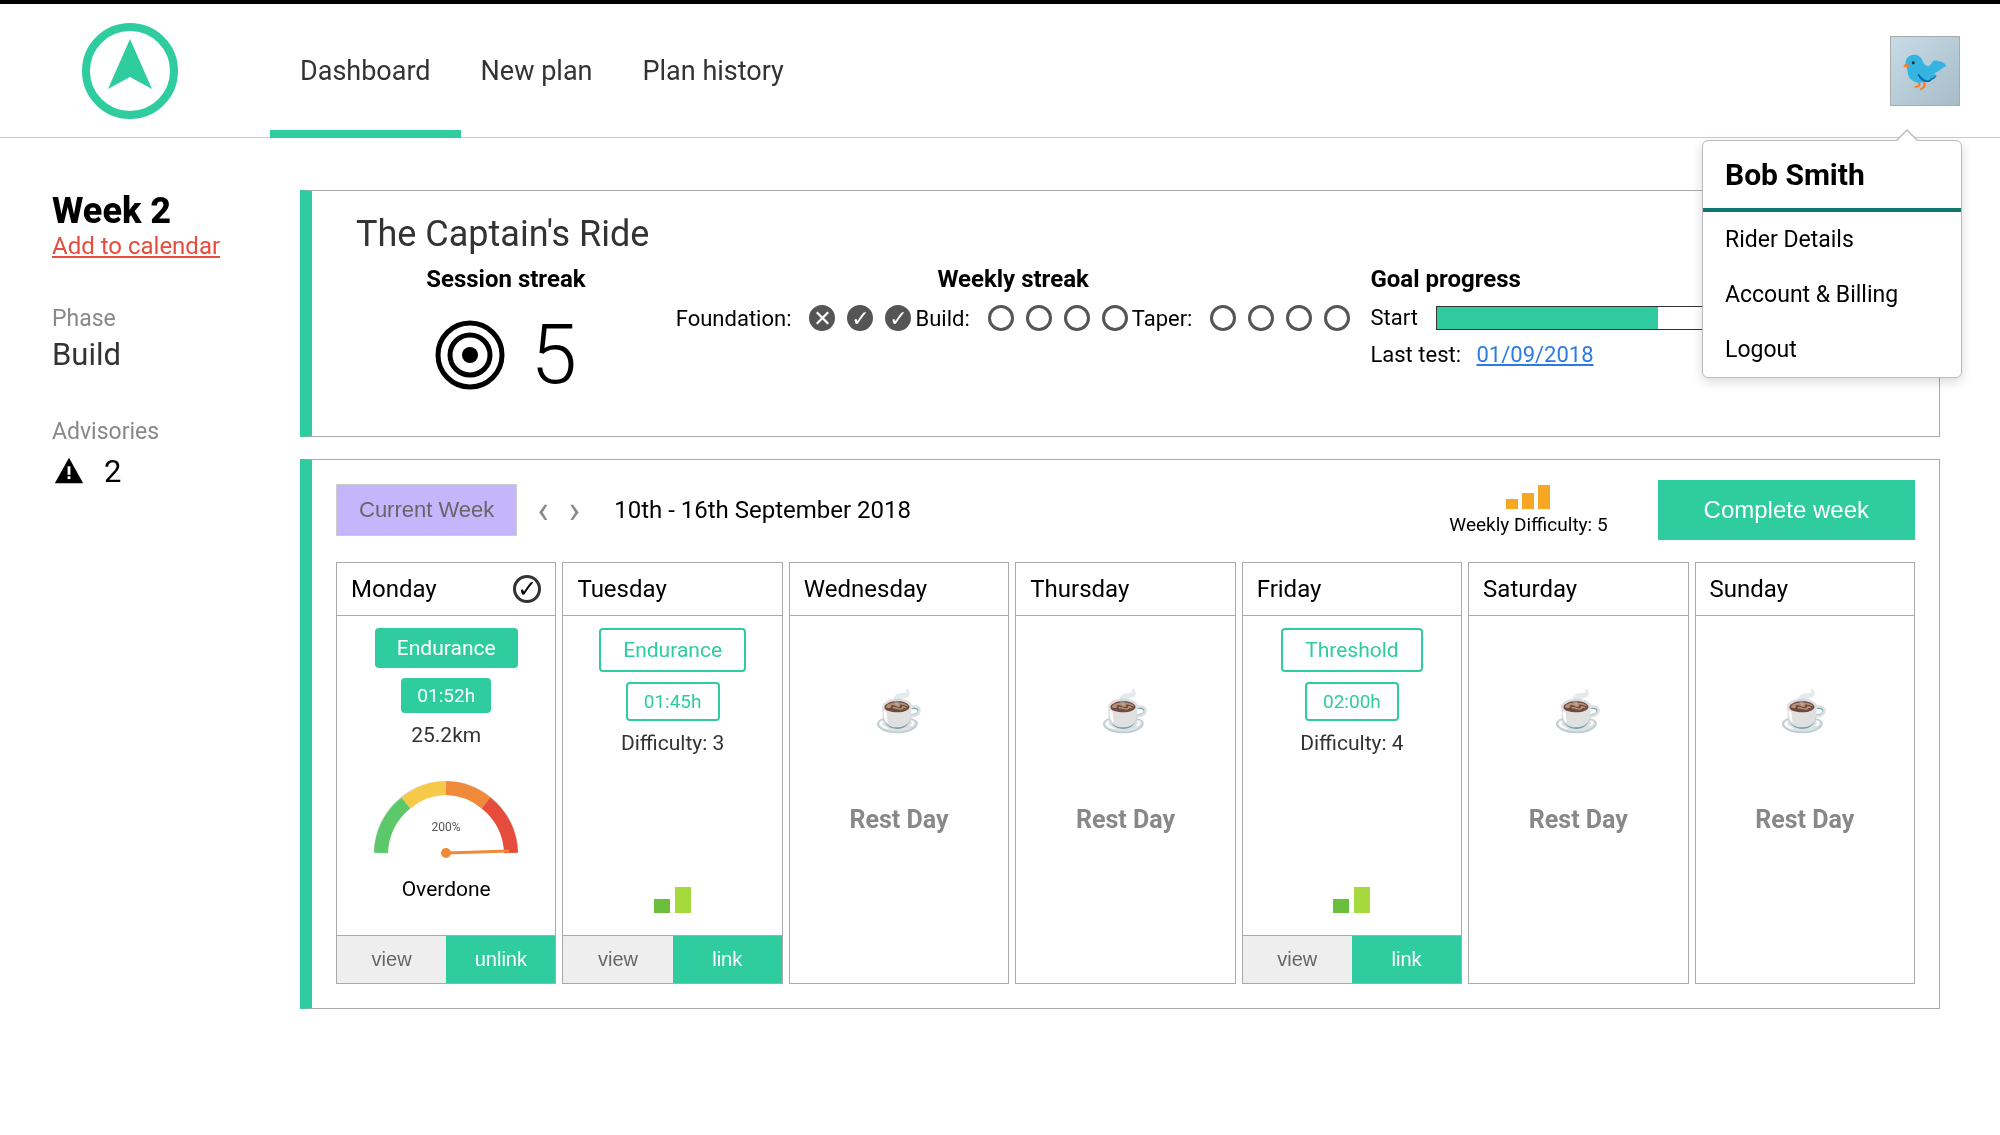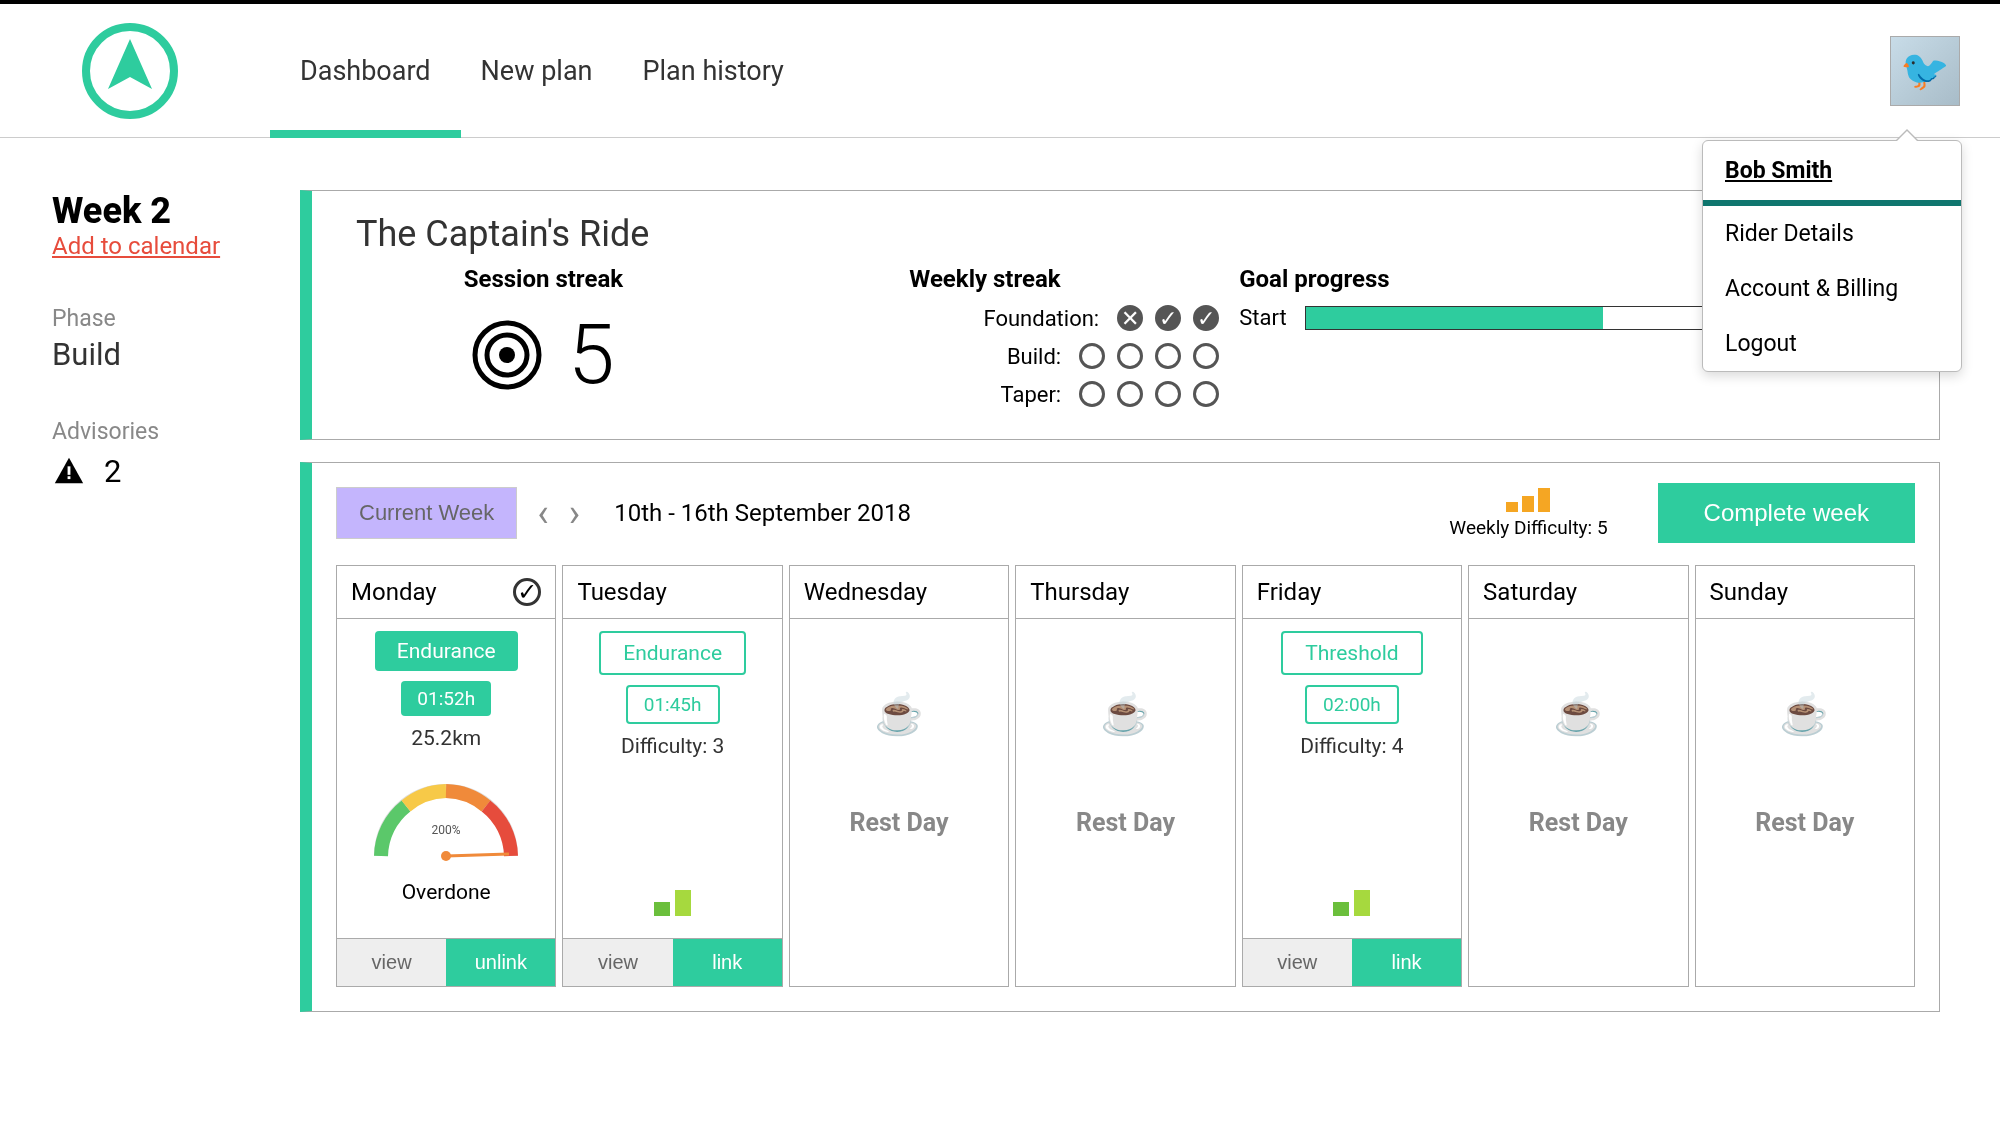--- a/index.html
+++ b/index.html
@@ -11,21 +11,21 @@
 .nav { display: flex; gap: 50px; align-items: center; height: 100%; }
 .nav-item { font-size: 27px; color: #333; cursor: pointer; height: 100%; display: flex; align-items: center; position: relative; }
 .nav-item.active::after { content: ""; position: absolute; left: -30px; right: -30px; bottom: -1px; height: 8px; background: #2ecc9e; }
 .avatar { margin-left: auto; width: 70px; height: 70px; border: 1px solid #aaa; background: linear-gradient(135deg,#c8dce8 0%, #a8bcc8 100%); position: relative; }
 .avatar::after { content: "🐦"; position: absolute; inset: 0; display: flex; align-items: center; justify-content: center; font-size: 40px; }
 
 
 .dropdown { position: absolute; right: 38px; top: 140px; width: 260px; background: #fff; border: 1px solid #bbb; border-radius: 6px; box-shadow: 0 4px 12px rgba(0,0,0,0.15); z-index: 100; }
 .dropdown::before { content: ""; position: absolute; top: -12px; right: 42px; width: 0; height: 0; border-left: 12px solid transparent; border-right: 12px solid transparent; border-bottom: 12px solid #bbb; }
 .dropdown::after { content: ""; position: absolute; top: -10px; right: 43px; width: 0; height: 0; border-left: 11px solid transparent; border-right: 11px solid transparent; border-bottom: 11px solid #fff; }
-.dropdown-header { font-size: 23px; font-weight: 700; padding: 16px 22px; border-bottom: 6px solid #0f766e; text-decoration: underline; }
+.dropdown-header { font-size: 30px; font-weight: 700; padding: 16px 22px; border-bottom: 4px solid #0f766e; }
 .dropdown-item { font-size: 23px; padding: 14px 22px; cursor: pointer; }
 
 
 .sidebar { position: absolute; left: 52px; top: 190px; width: 220px; }
 .week-title { font-size: 36px; font-weight: 800; }
 .add-cal { font-size: 24px; color: #e74c3c; text-decoration: underline; cursor: pointer; }
 .side-label { font-size: 23px; color: #888; margin-top: 45px; }
 .side-value { font-size: 31px; color: #333; margin-top: 4px; }
 .advisories { display: flex; align-items: center; gap: 18px; margin-top: 8px; font-size: 31px; }
 
@@ -37,21 +37,21 @@
 
 .summary { padding: 22px 44px 32px; margin-bottom: 22px; }
 .plan-name { font-size: 36px; color: #333; margin-bottom: 10px; }
 .summary-grid { display: flex; gap: 20px; }
 .col { flex: 1; }
 .col-title { font-size: 24px; font-weight: 700; margin-bottom: 12px; }
 .streak-row { display: flex; align-items: center; gap: 26px; }
 .big-num { font-size: 84px; font-weight: 300; }
 .target-icon { width: 70px; height: 70px; }
 
-.weekly-rows { display: flex; flex-direction: column; gap: 12px; }
+.weekly-rows { display: flex; flex-direction: row; gap: 4px; }
 .weekly-row { display: flex; align-items: center; justify-content: flex-end; gap: 12px; font-size: 22px; }
 .weekly-row span:first-child { flex: 1; text-align: right; margin-right: 6px; }
 .dot { width: 26px; height: 26px; border: 3px solid #555; border-radius: 50%; display: inline-flex; align-items: center; justify-content: center; }
 .dot.filled { background: #555; border-color: #555; color: #fff; }
 
 .goal-col .col-title { text-align: left; }
 .goal-bar-row { display: flex; align-items: center; gap: 18px; font-size: 22px; margin-bottom: 12px; }
 .goal-bar { flex: 1; height: 24px; border: 1px solid #333; position: relative; }
 .goal-bar-fill { position: absolute; left: 0; top: 0; bottom: 0; background: #2ecc9e; }
 .goal-row { font-size: 22px; margin-top: 8px; }
@@ -177,20 +177,24 @@
       </div>
       <div class="col goal-col" style="flex:1.4">
         <div class="col-title">Goal progress</div>
         <div class="goal-bar-row">
           <span>Start</span>
           <div class="goal-bar">
             <div class="goal-bar-fill" style="width:58%"></div>
           </div>
           <span>Finish</span>
         </div>
+        <div class="goal-row">
+          <span>Last test:</span>
+          <a>01/09/2018</a>
+        </div>
       </div>
     </div>
   </div>
 
   <div class="card week-card">
     <div class="week-header">
       <button class="cur-week-btn">Current Week</button>
       <span class="chev">‹</span>
       <span class="chev">›</span>
       <span class="week-range">10th - 16th September 2018</span>

